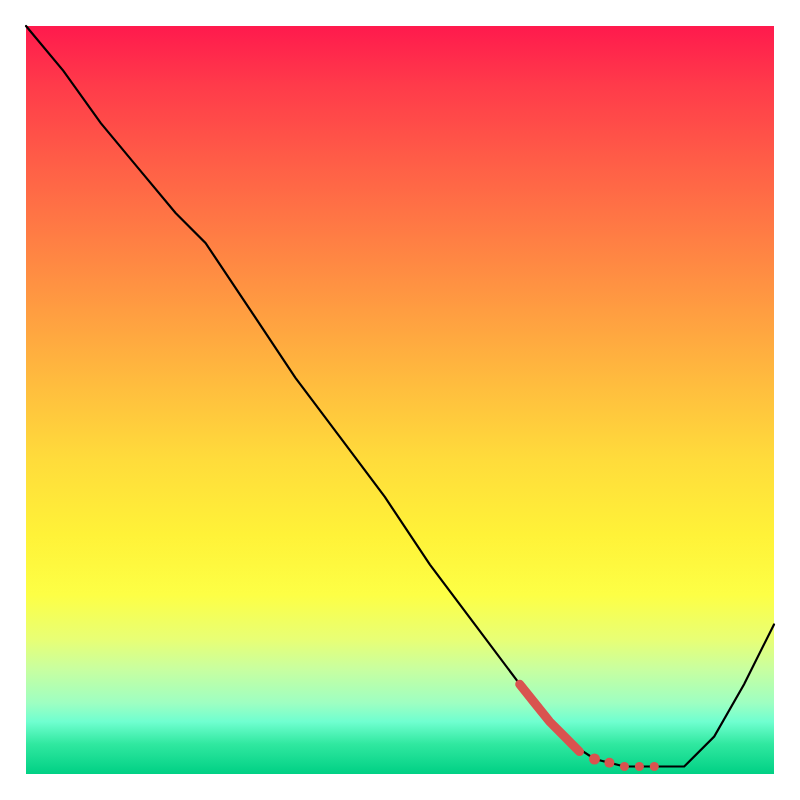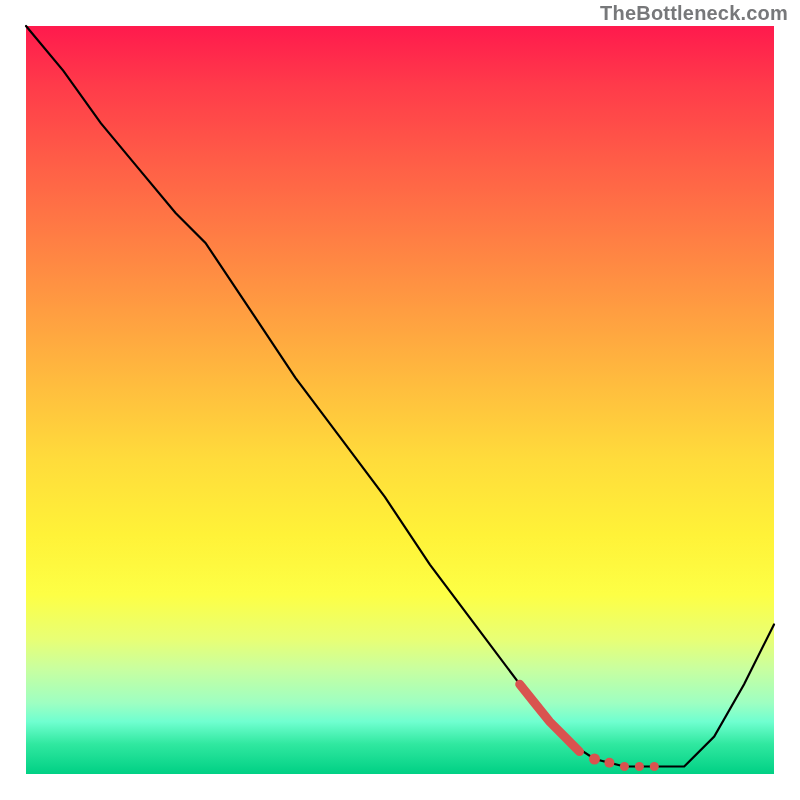--- a/index.html
+++ b/index.html
@@ -70,15 +70,14 @@
     <path id="hl-curve" fill="none" stroke="#d9534f" stroke-width="9" stroke-linecap="round" stroke-dasharray="" d="M493.7 658.2 L508.6 676.9 L523.6 695.6 L538.6 710.6 L546.0 718.1 L553.5 725.6"></path>
     <g id="hl-dots">
         <circle cx="568.5" cy="733.0" r="5.5" fill="#d9534f"></circle>
         <circle cx="583.4" cy="736.8" r="5" fill="#d9534f"></circle>
         <circle cx="598.4" cy="740.5" r="4.5" fill="#d9534f"></circle>
         <circle cx="613.4" cy="740.5" r="4.5" fill="#d9534f"></circle>
         <circle cx="628.3" cy="740.5" r="4.5" fill="#d9534f"></circle>
       </g>
   </svg>
 
-  <div class="watermark">TheBottleneck.com</div>
 
 </div>
 
 </body></html>

